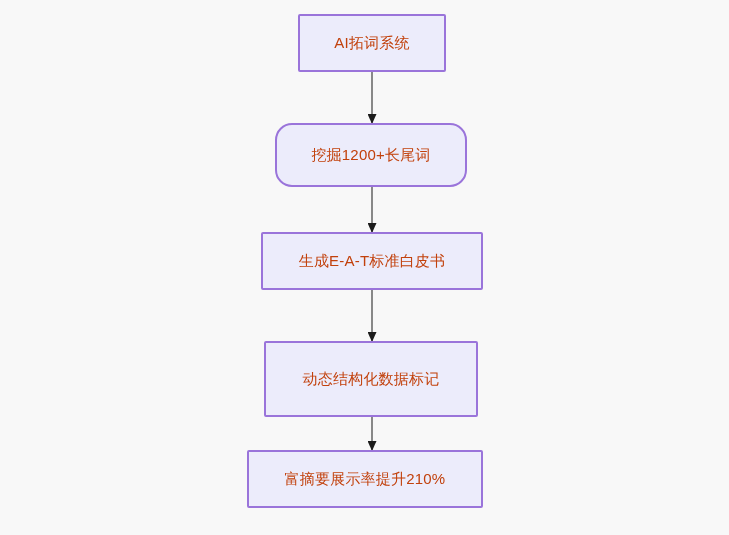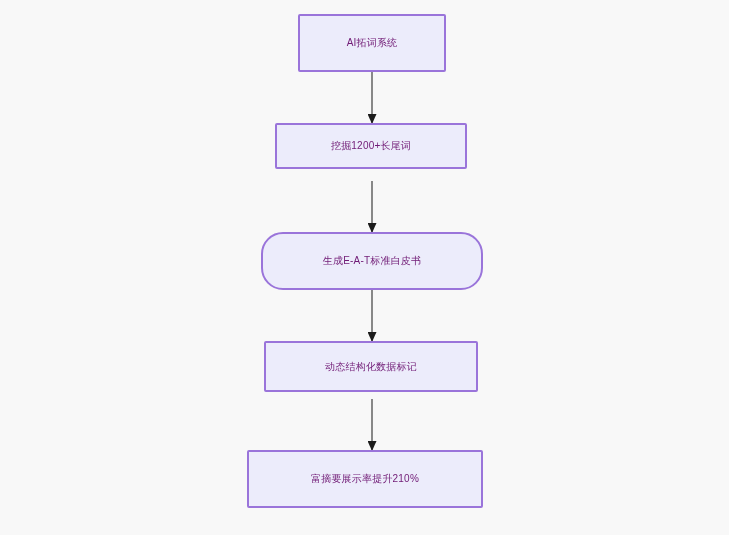--- a/index.html
+++ b/index.html
@@ -30,22 +30,22 @@
   }
   .flow-node {
     position: absolute;
     box-sizing: border-box;
     background: #ececfb;
     border: 2px solid #9a74da;
     border-radius: 2px;
     display: flex;
     align-items: center;
     justify-content: center;
-    color: #701a75;
-    font-size: 10px;
+    color: #c2410c;
+    font-size: 15px;
     line-height: 1.2;
     letter-spacing: 0.2px;
     white-space: nowrap;
     z-index: 2;
   }
   .flow-node .node-label {
     display: block;
   }
 </style>
 </head>
@@ -70,29 +70,29 @@
     </g>
     <g>
       <line x1="372" y1="399" x2="372" y2="450" stroke="#888888" stroke-width="2" marker-end="url(#arrowhead)"></line>
     </g>
   </svg>
 
   <div class="flow-node" style="left:298px; top:14px; width:148px; height:58px;">
     <span class="node-label">AI拓词系统</span>
   </div>
 
-  <div class="flow-node" style="left:275px; top:123px; width:192px; height:46px;">
+  <div class="flow-node" style="left:275px; top:123px; width:192px; height:64px;border-radius:17px;">
     <span class="node-label">挖掘1200+长尾词</span>
   </div>
 
-  <div class="flow-node" style="left:261px; top:232px; width:222px; height:58px;border-radius:22px;">
+  <div class="flow-node" style="left:261px; top:232px; width:222px; height:58px;">
     <span class="node-label">生成E-A-T标准白皮书</span>
   </div>
 
-  <div class="flow-node" style="left:264px; top:341px; width:214px; height:51px;">
+  <div class="flow-node" style="left:264px; top:341px; width:214px; height:76px;">
     <span class="node-label">动态结构化数据标记</span>
   </div>
 
   <div class="flow-node" style="left:247px; top:450px; width:236px; height:58px;">
     <span class="node-label">富摘要展示率提升210%</span>
   </div>
 
 </div>
 
 </body></html>

